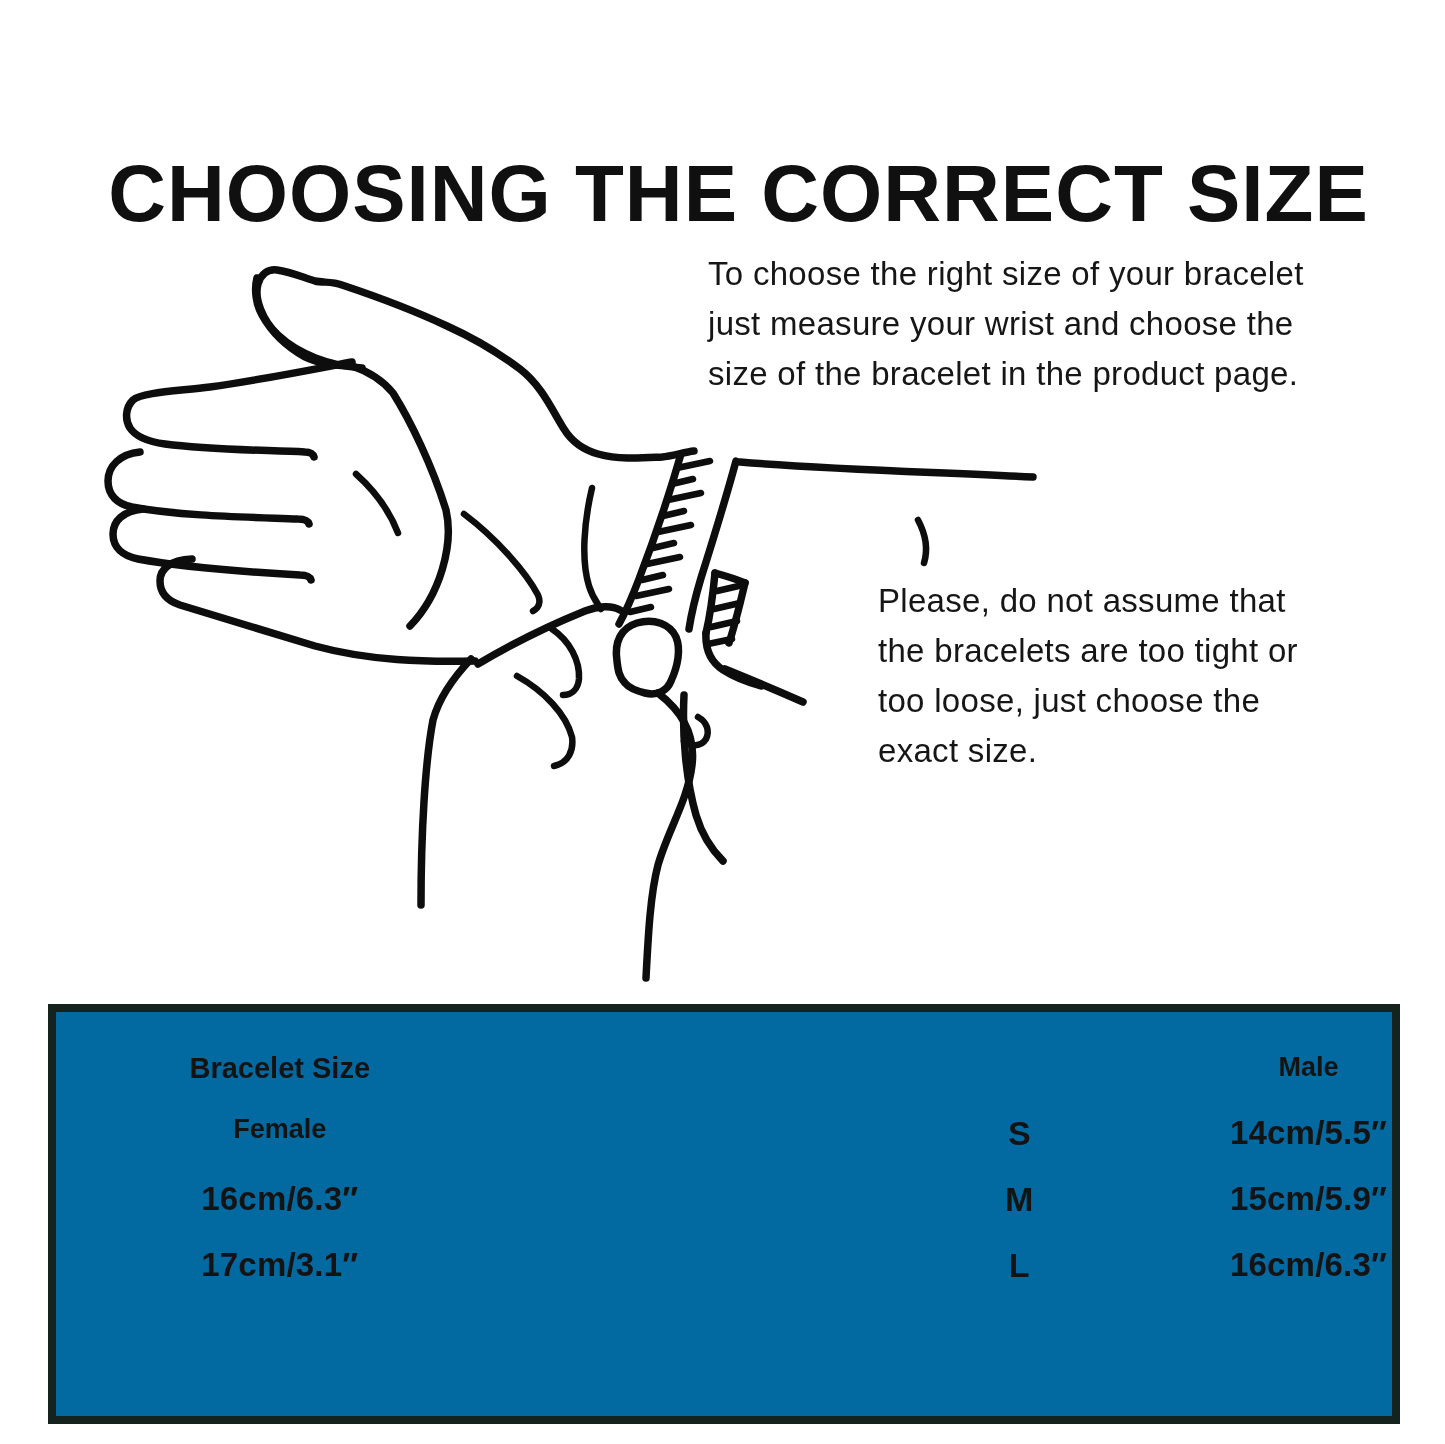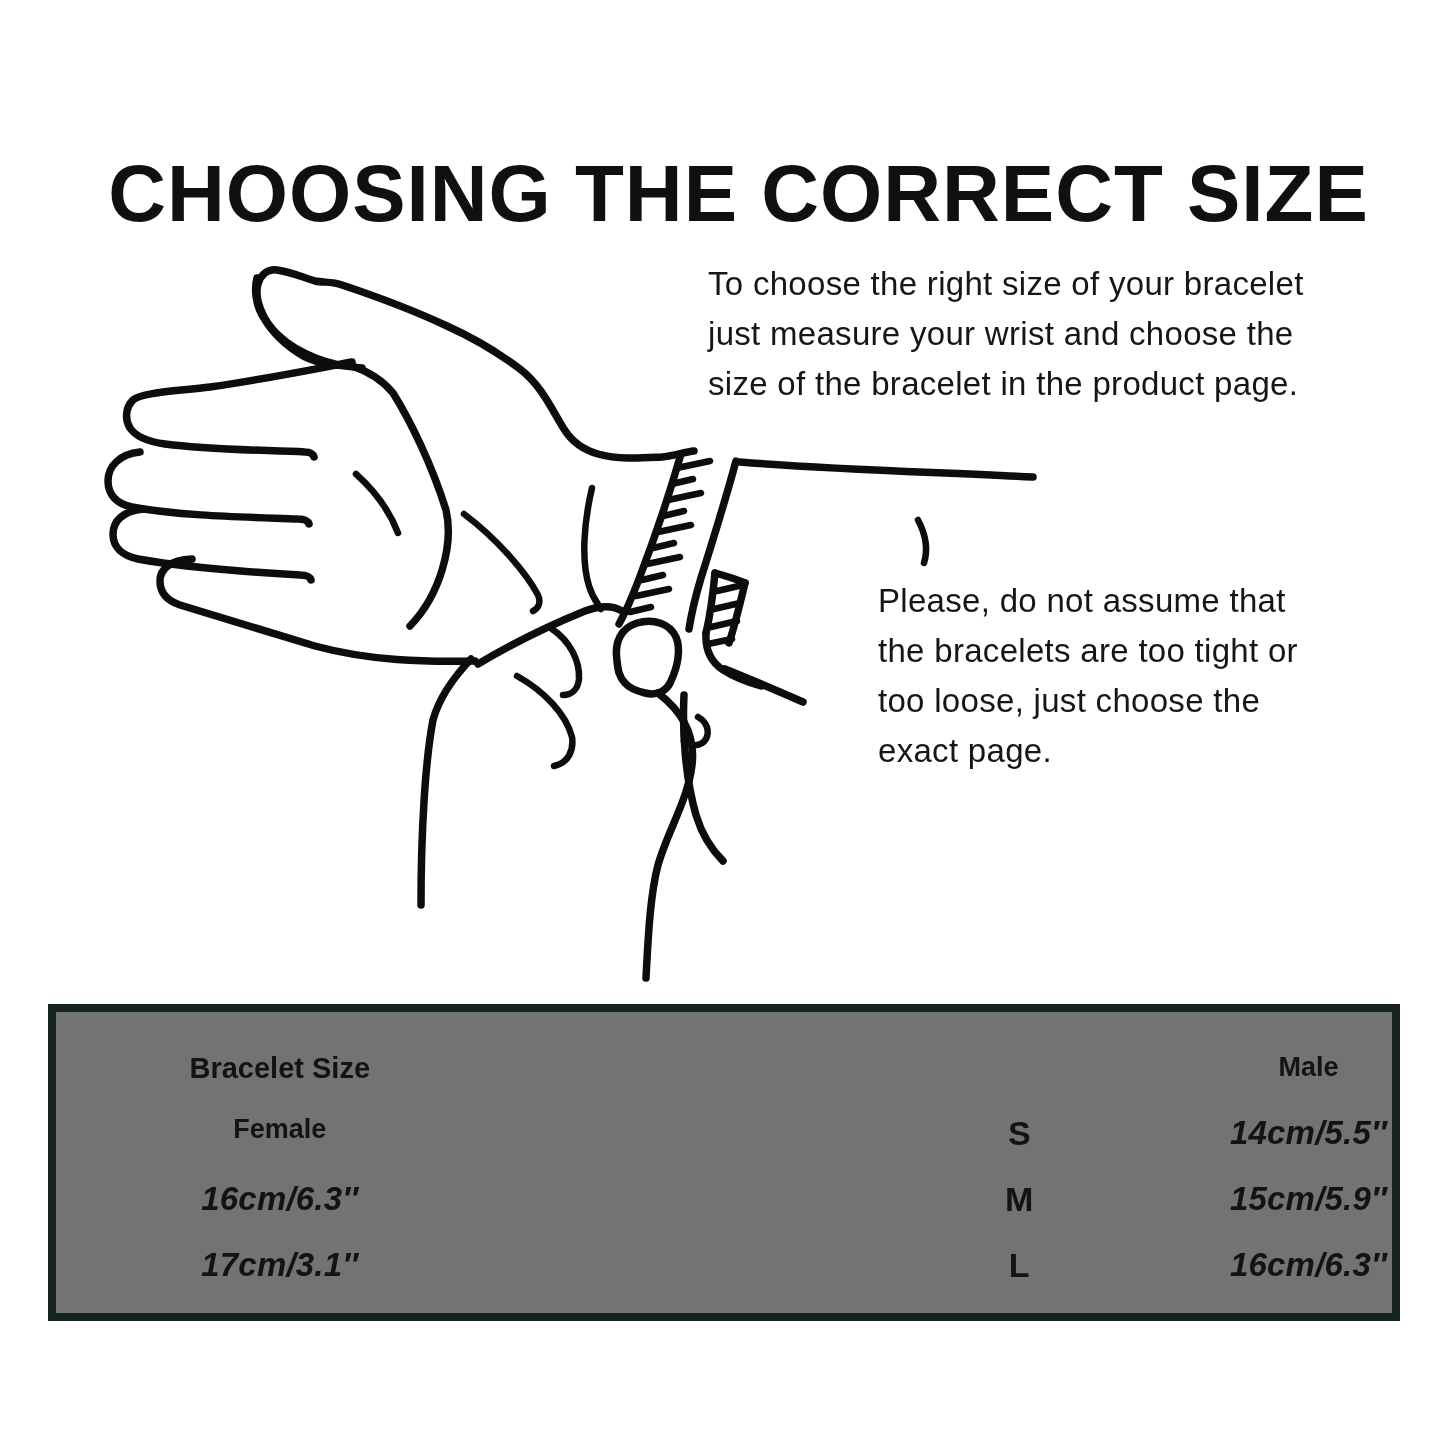--- a/index.html
+++ b/index.html
@@ -2,50 +2,50 @@
 <html><head>
 <meta charset="utf-8">
 <style>
   html,body{margin:0;padding:0;background:#ffffff;}
   .canvas{position:relative;width:1445px;height:1444px;background:#ffffff;overflow:hidden;
           font-family:"Liberation Sans", sans-serif;color:#0e0e0e;}
   .title{position:absolute;left:16px;top:94px;width:1445px;text-align:center;
          font-size:80px;font-weight:800;letter-spacing:1px;color:#101010;white-space:nowrap;}
   .para{position:absolute;font-size:33px;line-height:50px;font-weight:300;color:#161616;
         letter-spacing:.3px;white-space:pre-line;}
-  .para1{left:708px;top:226px;}
+  .para1{left:708px;top:216px;}
   .para2{left:878px;top:543px;}
   .illus{position:absolute;left:80px;top:230px;width:980px;height:760px;}
   .illus path, .illus line{fill:none;stroke:#0d0d0d;stroke-linecap:round;stroke-linejoin:round;}
   .stroke-main{stroke-width:7.5px;}
   .stroke-thin{stroke-width:6.5px;}
-  .sizetable{position:absolute;left:48px;top:1004px;width:1352px;height:317px;
-             border:8px solid #15231e;background:#737373;box-sizing:border-box;}
+  .sizetable{position:absolute;left:48px;top:1004px;width:1352px;height:420px;
+             border:8px solid #15231e;background:#0369a1;box-sizing:border-box;}
   .tgrid{display:grid;grid-template-columns:33.5% 23.2% 30.8% 12.5%;padding-top:40px;}
   .tcell{text-align:center;}
   .thead{font-size:29px;font-weight:700;color:#131313;height:56px;}
   .thead-wrist{grid-column:2 / span 2;}
   .tsub{font-size:27px;font-weight:700;color:#131313;height:62px;}
   .trow-size{font-size:34px;font-weight:700;color:#131313;height:66px;}
-  .trow-val{font-size:33px;font-weight:700;color:#131313;height:66px;letter-spacing:.2px;font-style:italic;}
+  .trow-val{font-size:33px;font-weight:700;color:#131313;height:66px;letter-spacing:.2px;}
 </style>
 </head>
 <body>
 
 <div class="canvas">
 
   <h1 class="title">CHOOSING THE CORRECT SIZE</h1>
 
   <p class="para para1">To choose the right size of your bracelet
 just measure your wrist and choose the
 size of the bracelet in the product page.</p>
   <p class="para para2">Please, do not assume that
 the bracelets are too tight or
 too loose, just choose the
-exact page.</p>
+exact size.</p>
 
   <svg class="illus" viewBox="0 0 980 760" role="img">
 
     <path class="stroke-main" d="M 282,138 C 250,136 218,124 198,105 C 182,90 174,68 178,54 C 181,44 188,39 197,40 C 211,42 222,47 235,51 C 243,53 252,51 262,55 C 295,66 335,81 367,96 C 398,110 420,124 440,139 C 462,156 472,180 484,199 C 492,212 504,220 518,224 C 540,230 562,228 582,227 C 592,226 605,222 614,221"></path>
 
     <path class="stroke-main" d="M 177,48 C 174,60 176,74 182,85 C 192,103 207,117 225,127 C 237,133 256,136 272,136 C 290,142 304,152 313,163 C 330,190 352,235 366,280 C 374,315 360,365 330,396"></path>
 
     <path class="stroke-main" d="M 272,132 C 230,140 180,150 130,157 C 100,161 62,162 53,170 C 45,178 45,190 50,198 C 56,207 70,212 85,214 C 130,220 185,220 225,222 C 230,222 233,224 234,227"></path>
 
     <path class="stroke-main" d="M 60,222 C 40,224 28,236 28,251 C 28,266 38,274 52,277 C 100,286 165,287 218,289 C 224,289 228,291 229,294"></path>

